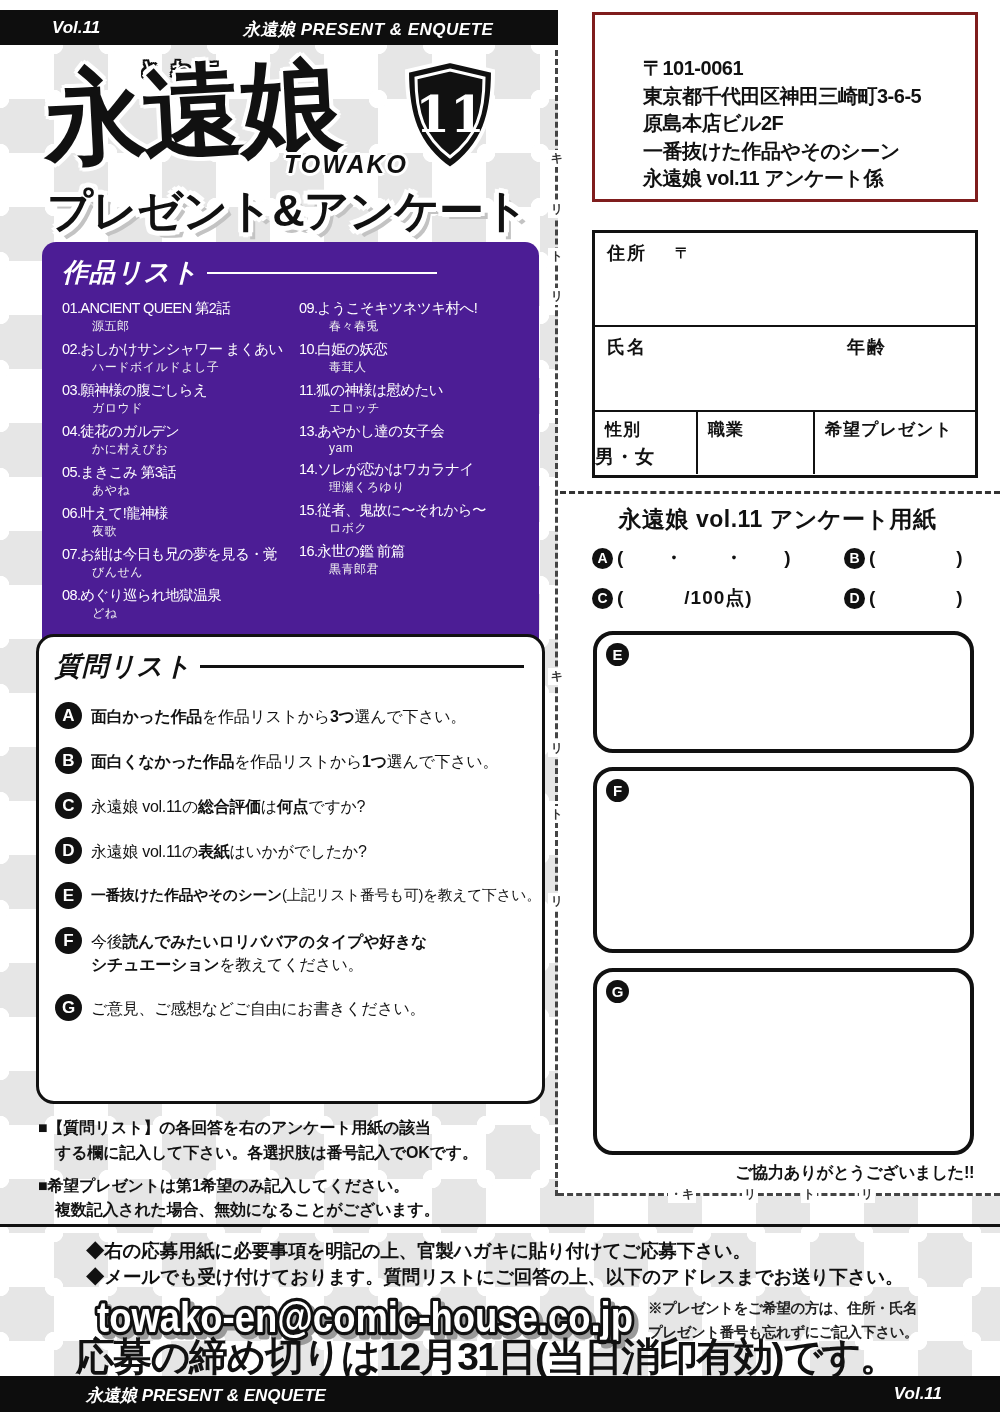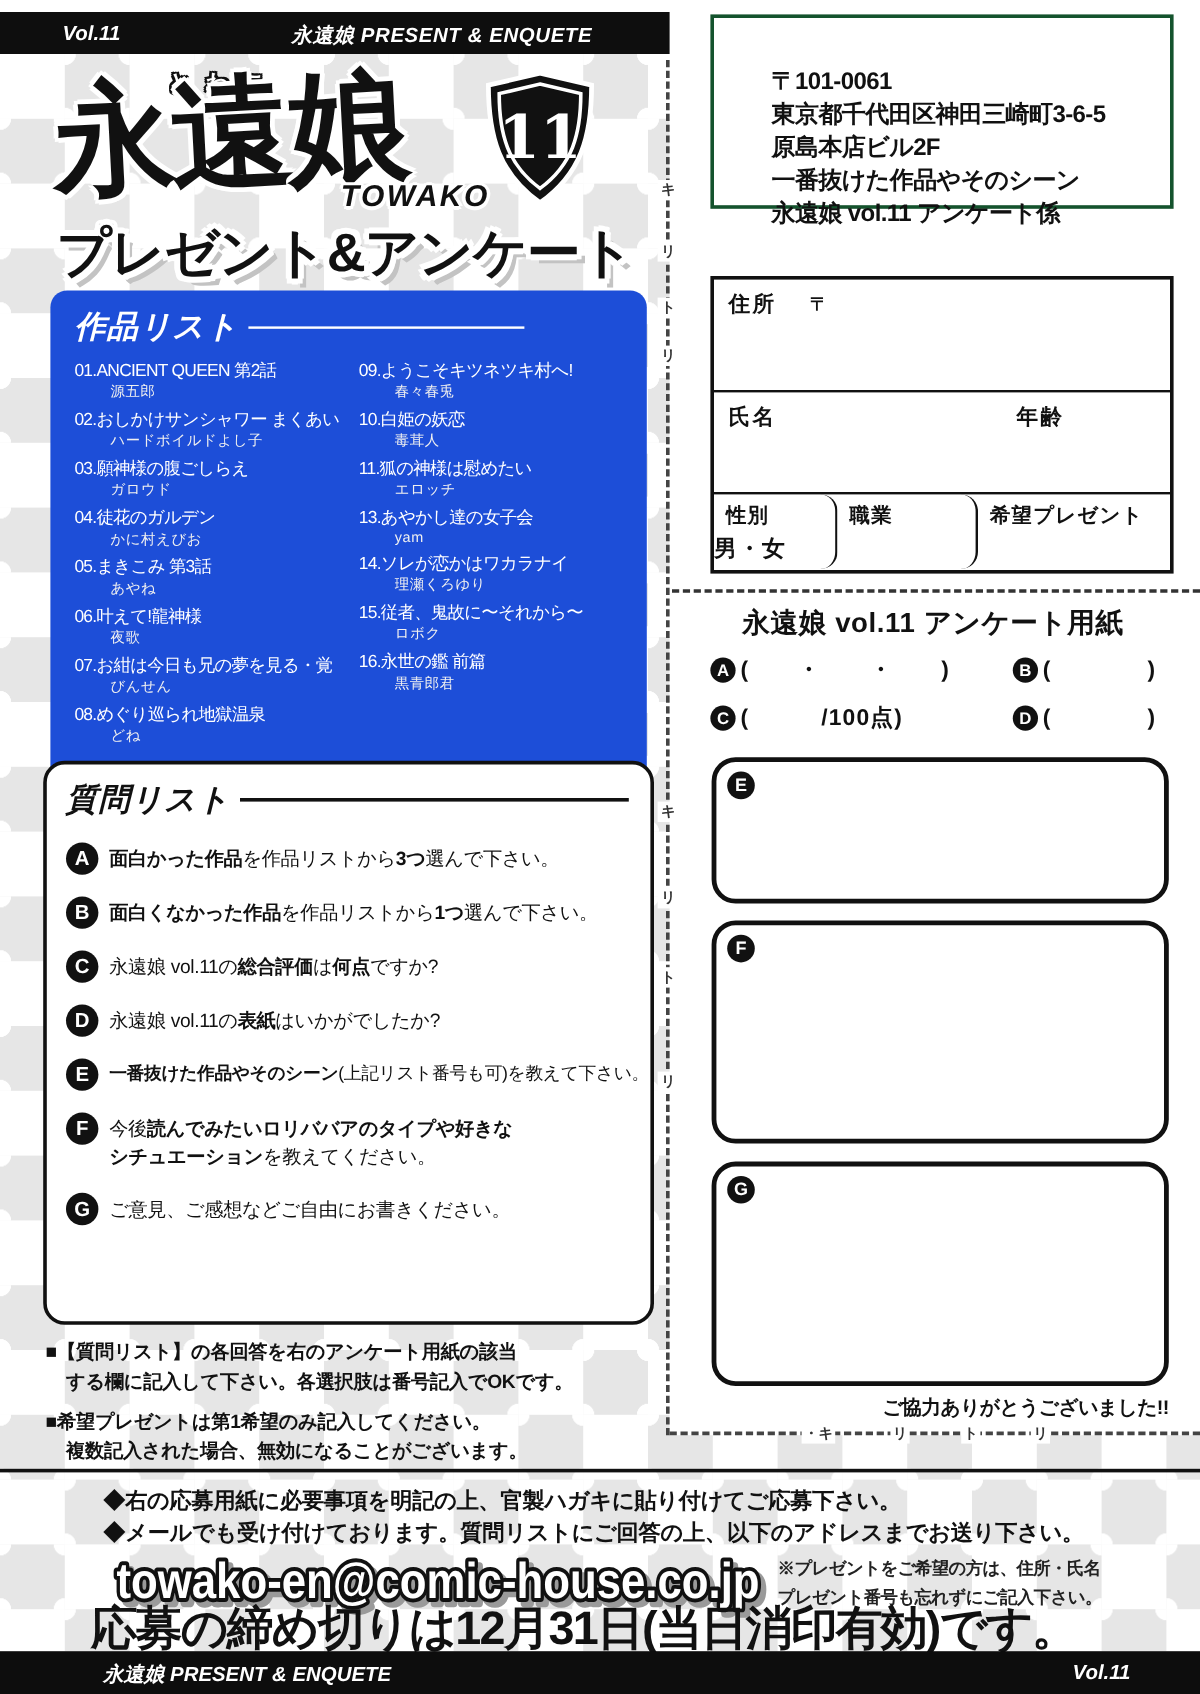--- a/index.html
+++ b/index.html
@@ -27,21 +27,21 @@
   .logo-main{position:absolute;left:44px;top:60px;font-family:"DejaVu Serif",serif;font-size:102px;font-weight:bold;
     line-height:1;transform:rotate(-3deg);letter-spacing:-4px;color:#111;
     text-shadow:-4px 0 0 #fff,4px 0 0 #fff,0 -4px 0 #fff,0 4px 0 #fff,-3px -3px 0 #fff,3px -3px 0 #fff,-3px 3px 0 #fff,3px 3px 0 #fff;}
   .logo-romaji{position:absolute;left:284px;top:150px;font-size:25px;font-weight:bold;font-style:italic;letter-spacing:2px;color:#111;
     text-shadow:-3px 0 0 #fff,3px 0 0 #fff,0 -3px 0 #fff,0 3px 0 #fff,-2px -2px 0 #fff,2px -2px 0 #fff,-2px 2px 0 #fff,2px 2px 0 #fff;}
   .badge{position:absolute;left:404px;top:58px;width:92px;height:114px;}
   .logo-subtitle{position:absolute;left:47px;top:181px;font-size:45px;font-weight:bold;letter-spacing:-1px;color:#111;white-space:nowrap;
     text-shadow:-4px -4px 0 #fff,4px -4px 0 #fff,-4px 4px 0 #fff,4px 4px 0 #fff,-5px 0 0 #fff,5px 0 0 #fff,0 -5px 0 #fff,0 5px 0 #fff,7px 7px 0 #c3c3c3;}
 
   
-  .works{position:absolute;left:42px;top:242px;width:497px;height:468px;background:#1d4ed8;border-radius:14px;
+  .works{position:absolute;left:42px;top:242px;width:497px;height:468px;background:#4c1d95;border-radius:14px;
          color:#fff;padding:13px 0 12px 20px;box-sizing:border-box;}
   .works-head{display:flex;align-items:center;margin-bottom:9px;}
   .works-title{font-size:26px;font-weight:bold;font-style:italic;letter-spacing:1px;}
   .works-rule{width:230px;height:2px;background:#fff;margin-left:8px;}
   .works-cols{display:flex;}
   .works-col{width:237px;}
   .work-item{margin-bottom:5px;}
   .work-title{font-size:14.5px;letter-spacing:-0.6px;white-space:nowrap;}
   .work-author{font-size:12px;margin-left:30px;letter-spacing:0.5px;color:#f0f0f0;}
 
@@ -71,30 +71,30 @@
   .email-wrap{position:absolute;left:92px;top:1286px;}
   .side-note{position:absolute;left:648px;top:1297px;font-size:14.5px;font-weight:bold;color:#222;line-height:1.65;letter-spacing:-0.5px;}
   .deadline{position:absolute;left:0;top:1330px;width:973px;text-align:center;font-size:39px;font-weight:bold;letter-spacing:-1.5px;white-space:nowrap;}
 
   .botbar{position:absolute;left:0;top:1376px;width:1000px;height:36px;background:#0d0d0d;color:#fff;
           font-style:italic;font-weight:bold;font-size:17px;}
   .botbar .l{position:absolute;left:86px;top:8px;}
   .botbar .r{position:absolute;right:58px;top:8px;}
 
   
-  .addr{position:absolute;left:592px;top:12px;width:386px;height:162px;border:3px solid #14532d;box-sizing:border-box;
+  .addr{position:absolute;left:592px;top:12px;width:386px;height:190px;border:3px solid #7f1d1d;box-sizing:border-box;
         padding:40px 0 0 48px;font-weight:bold;font-size:20px;line-height:27.5px;letter-spacing:-0.5px;}
   .formbox{position:absolute;left:592px;top:230px;width:386px;height:248px;border:3px solid #111;box-sizing:border-box;}
   .f-row1{height:92px;border-bottom:2.5px solid #111;position:relative;}
   .f-row2{height:83px;border-bottom:2.5px solid #111;position:relative;}
   .f-row3{display:flex;height:62px;}
   .f-label{position:absolute;left:12px;top:8px;font-size:18px;font-weight:bold;letter-spacing:2px;}
   .f-postal{position:absolute;left:80px;top:11px;font-size:15px;font-weight:bold;}
   .f-age{position:absolute;left:252px;top:8px;font-size:18px;font-weight:bold;letter-spacing:2px;}
-  .f-cell{position:relative;box-sizing:border-box;border-radius:14px;}
+  .f-cell{position:relative;box-sizing:border-box;}
   .f-c1{width:103px;border-right:2.5px solid #111;}
   .f-c2{width:117px;border-right:2.5px solid #111;}
   .f-c3{flex:1;}
   .f-cell .f-label{left:10px;top:6px;font-size:17px;letter-spacing:1px;}
   .f-gender{margin-top:32px;font-size:19px;font-weight:bold;letter-spacing:1px;}
 
   .psep{position:absolute;left:560px;top:491px;width:440px;border-top:3px dashed #333;}
   .e-title{position:absolute;left:565px;top:504px;width:425px;text-align:center;font-size:23px;font-weight:bold;letter-spacing:0.5px;}
   .e-fields{position:absolute;left:592px;top:545px;width:388px;display:grid;grid-template-columns:252px 1fr;row-gap:14px;}
   .e-field{display:flex;align-items:center;white-space:nowrap;}

